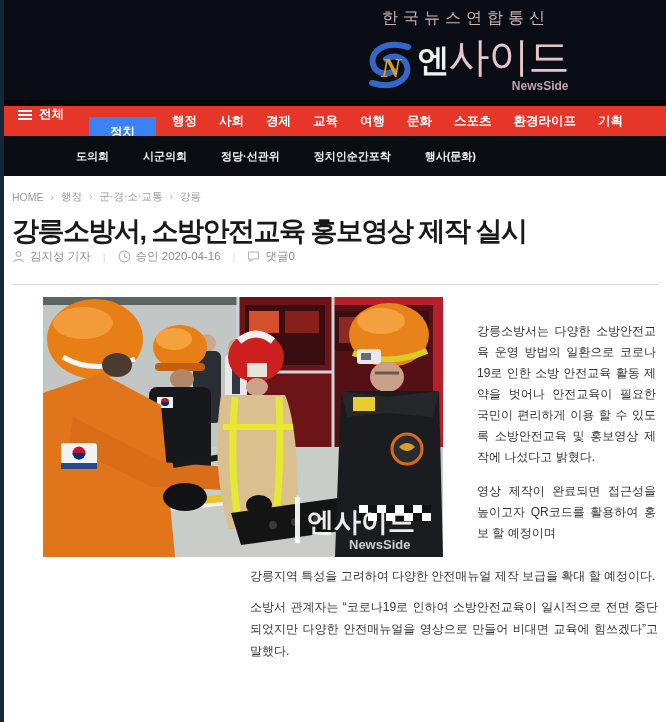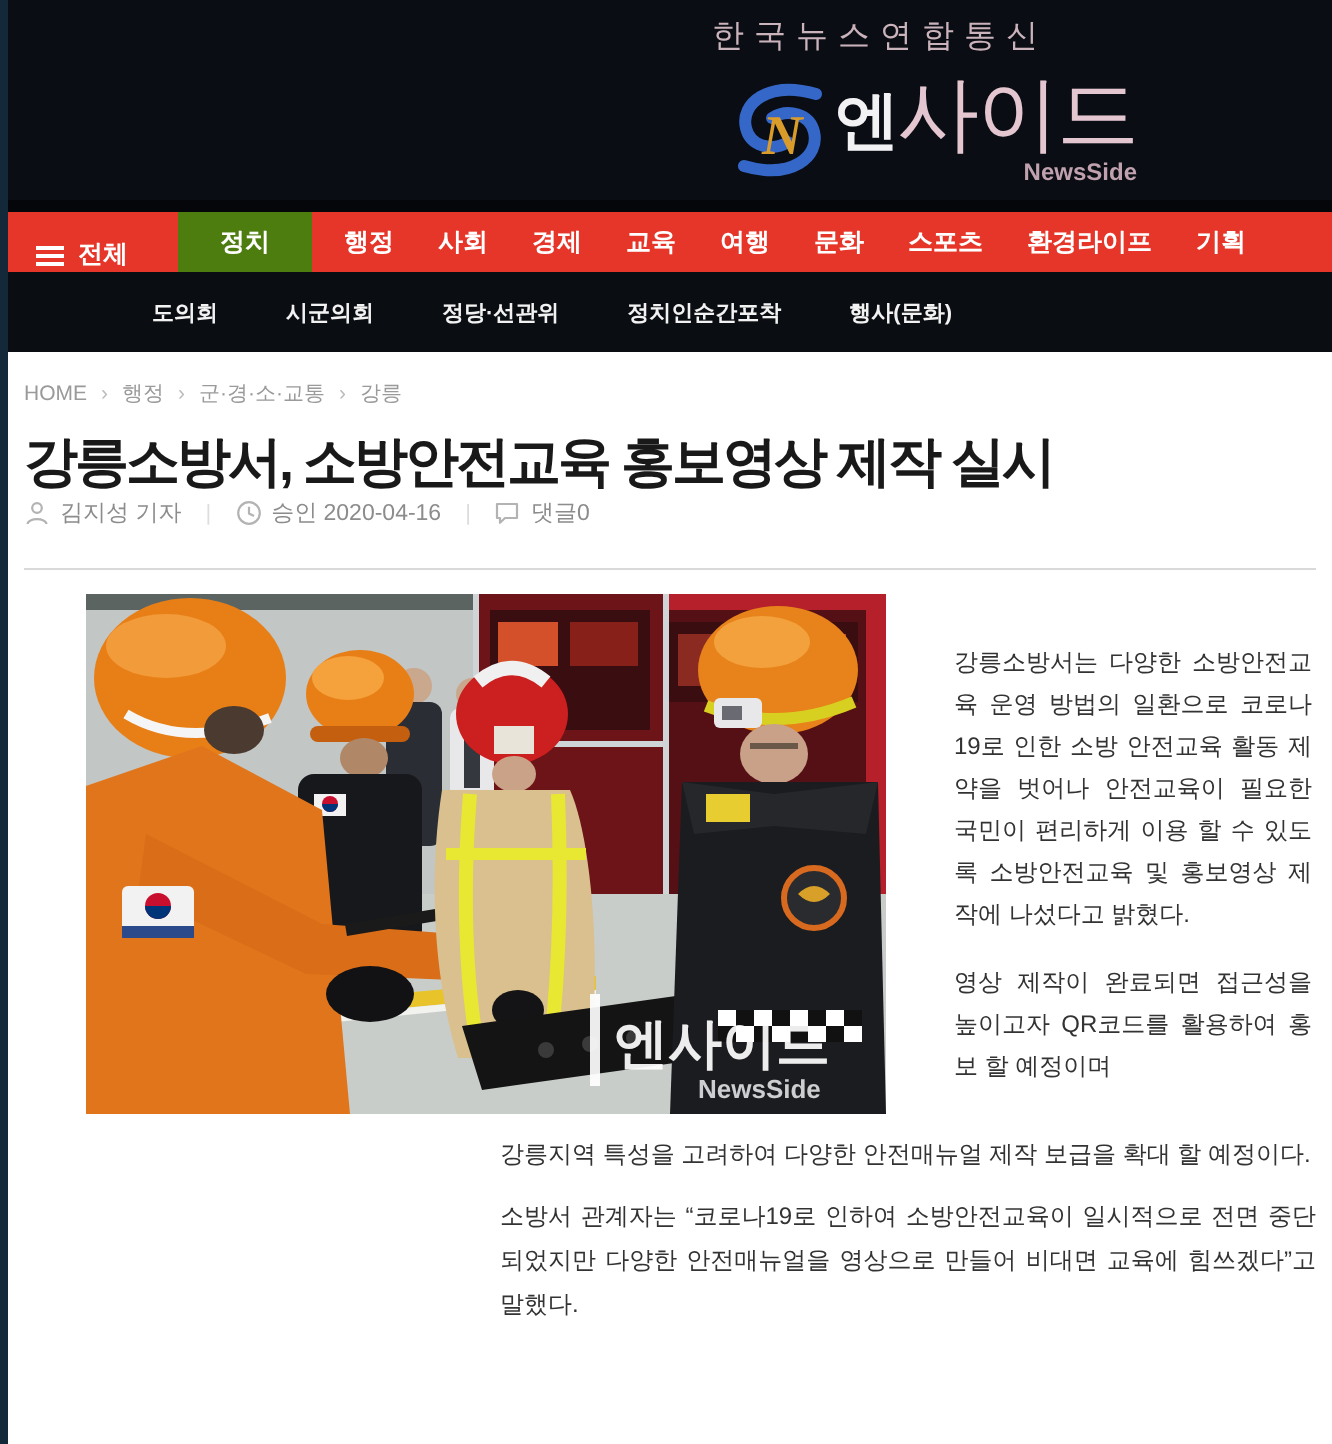--- a/index.html
+++ b/index.html
@@ -16,39 +16,39 @@
     background:#f6f4ec; overflow:hidden; cursor:pointer; }
   .ad-banner svg { position:absolute; left:0; top:0; }
   .ad-line1 { position:absolute; top:11px; left:0; width:100%; text-align:center;
     color:#fff; font-weight:bold; font-size:11px; letter-spacing:-0.5px;
     text-shadow:-1px -1px 0 #2f6bbf,1px -1px 0 #2f6bbf,-1px 1px 0 #2f6bbf,1px 1px 0 #2f6bbf,0 2px 3px rgba(20,60,140,.6); }
   .ad-line2 { position:absolute; top:29px; left:3px; right:3px; background:#2f74d0;
     border-radius:4px; padding:2px 0 3px; text-align:center; font-size:11.5px; font-weight:bold; color:#fff;
     letter-spacing:-0.5px; box-shadow:0 1px 2px rgba(0,0,0,.35); }
   .ad-line2 .yellow { color:#ffe12b; }
 
-  .agency { position:absolute; top:8px; left:352px; width:220px; 
+  .agency { position:absolute; top:8px; left:352px; width:220px; text-align:center;
     color:#cbb3bb; font-size:16px; letter-spacing:5px; font-weight:500; }
   .logo-row { position:absolute; top:37px; left:352px; width:220px;
     display:flex; align-items:center; justify-content:center; gap:2px; cursor:pointer; }
   .logo-text { line-height:1; }
   .logo-kor-main { font-size:32px; font-weight:800; color:#f2f2f5; letter-spacing:-1px; }
   .logo-kor-sub { font-size:41px; font-weight:400; color:#e3c6cf; letter-spacing:-1px; }
   .logo-eng { text-align:right; font-size:12px; color:#bfa2ad; font-weight:bold; margin-top:2px; }
 
   
   .topstrip { height:6px; background:#04060a; }
-  .mainnav { height:30px; background:#e63529; display:flex; align-items:flex-end;
+  .mainnav { height:30px; background:#e63529; display:flex; align-items:flex-start;
     padding-left:14px; color:#fff; font-weight:bold; font-size:12.5px;
     white-space:nowrap; overflow:hidden; }
   .nav-all { display:flex; align-items:center; gap:7px; margin-right:20px; cursor:pointer; }
   .hamburger { display:inline-block; width:14px; }
   .hamburger i { display:block; height:2px; background:#fff; margin:2px 0; }
   .nav-item { padding:0 6px; margin:0 5px; height:30px; line-height:30px; cursor:pointer; }
-  .nav-item.active { background:#4d7c0f; padding:0 21px; }
+  .nav-item.active { background:#3b82f6; padding:0 21px;margin-top:11px; }
   .subnav { height:40px; background:#0a0d12; display:flex; align-items:center;
     padding-left:72px; gap:34px; color:#f2f2f2; font-size:11px; font-weight:600;
     white-space:nowrap; overflow:hidden; }
   .subnav span { cursor:pointer; }
 
   
   .content { padding:0 8px; background:#fff; }
   .breadcrumb { padding-top:14px; font-size:10.5px; color:#9a9a9a;
     display:flex; align-items:center; }
   .breadcrumb span.crumb { cursor:pointer; }

